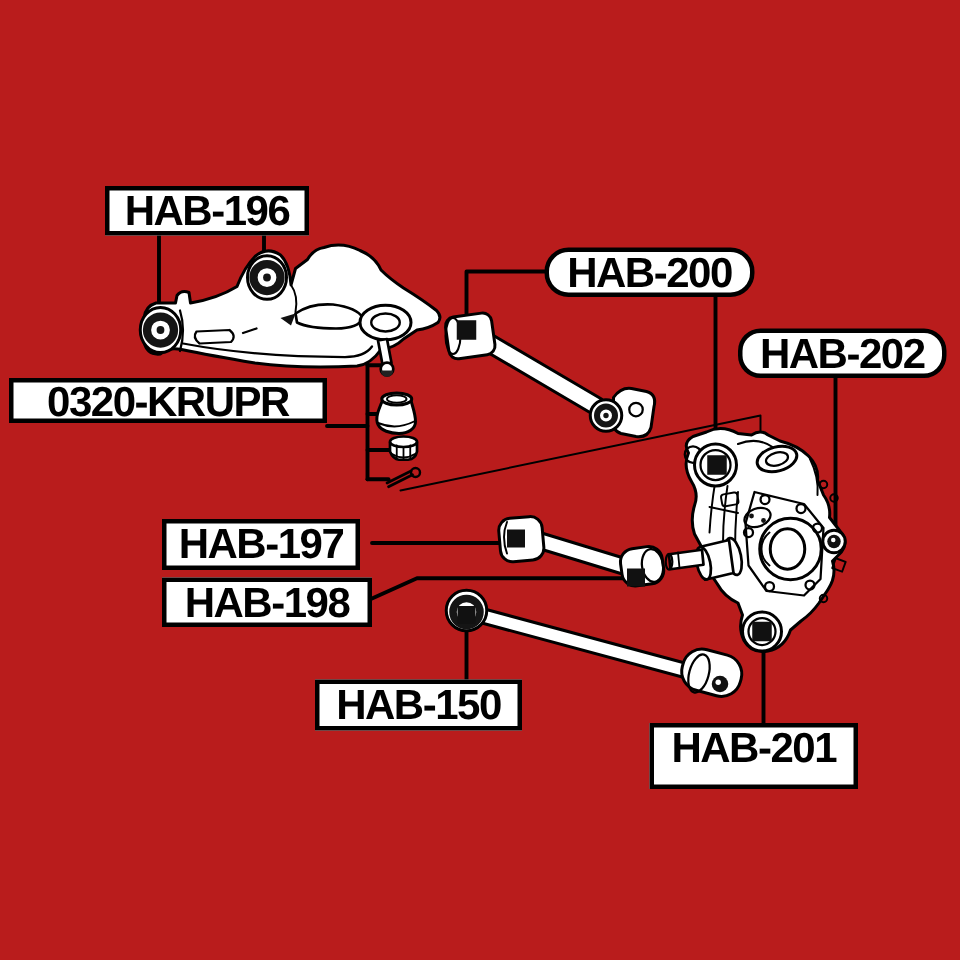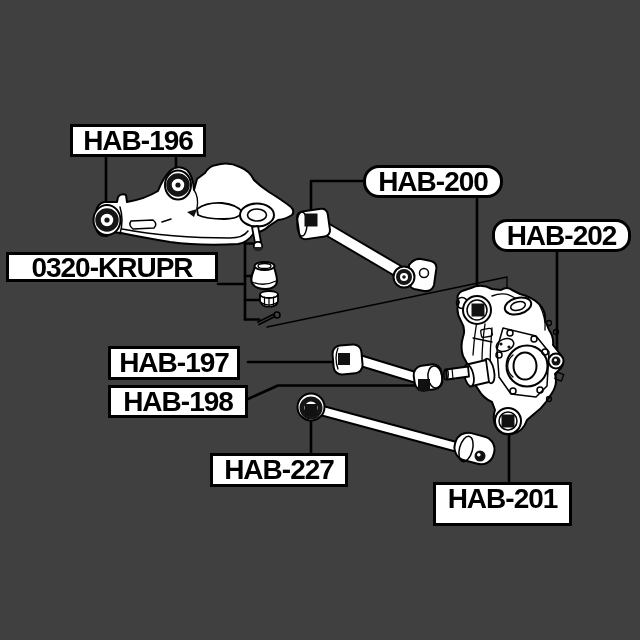--- a/index.html
+++ b/index.html
@@ -1,16 +1,16 @@
 <!DOCTYPE html>
 <html><head>
 <meta charset="utf-8">
 <style>
   html,body{margin:0;padding:0;background:#fff;}
-  #stage{position:relative;width:640px;height:640px;background:#404040;overflow:hidden;
+  #stage{position:relative;width:640px;height:640px;background:#b91c1c;overflow:hidden;
          font-family:"Liberation Sans", sans-serif;text-decoration:underline;}
   #art{position:absolute;left:0;top:0;}
   .plabel{position:absolute;box-sizing:border-box;border:3px solid #000;background:#fff;
           color:#000;font-weight:bold;font-size:28px;letter-spacing:-1px;
           text-align:center;white-space:nowrap;overflow:hidden;
           font-family:"Liberation Sans", sans-serif;}
 </style>
 </head>
 <body>
 
@@ -229,17 +229,17 @@
 <div class="plabel" style="left:363px;top:165px;width:140px;height:33px;line-height:27px;border-radius:16px;">HAB-200</div>
 
 <div class="plabel" style="left:492px;top:219px;width:139px;height:33px;line-height:27px;border-radius:15px;">HAB-202</div>
 
 <div class="plabel" style="left:6px;top:252px;width:212px;height:30px;line-height:25px;">0320-KRUPR</div>
 
 <div class="plabel" style="left:108px;top:346px;width:132px;height:34px;line-height:28px;">HAB-197</div>
 
 <div class="plabel" style="left:108px;top:385px;width:140px;height:33px;line-height:27px;">HAB-198</div>
 
-<div class="plabel" style="left:210px;top:453px;width:138px;height:34px;line-height:28px;">HAB-227</div>
+<div class="plabel" style="left:210px;top:453px;width:138px;height:34px;line-height:28px;">HAB-150</div>
 
 <div class="plabel" style="left:433px;top:482px;width:139px;height:44px;line-height:28px;">HAB-201</div>
 
 </div>
 
 </body></html>

